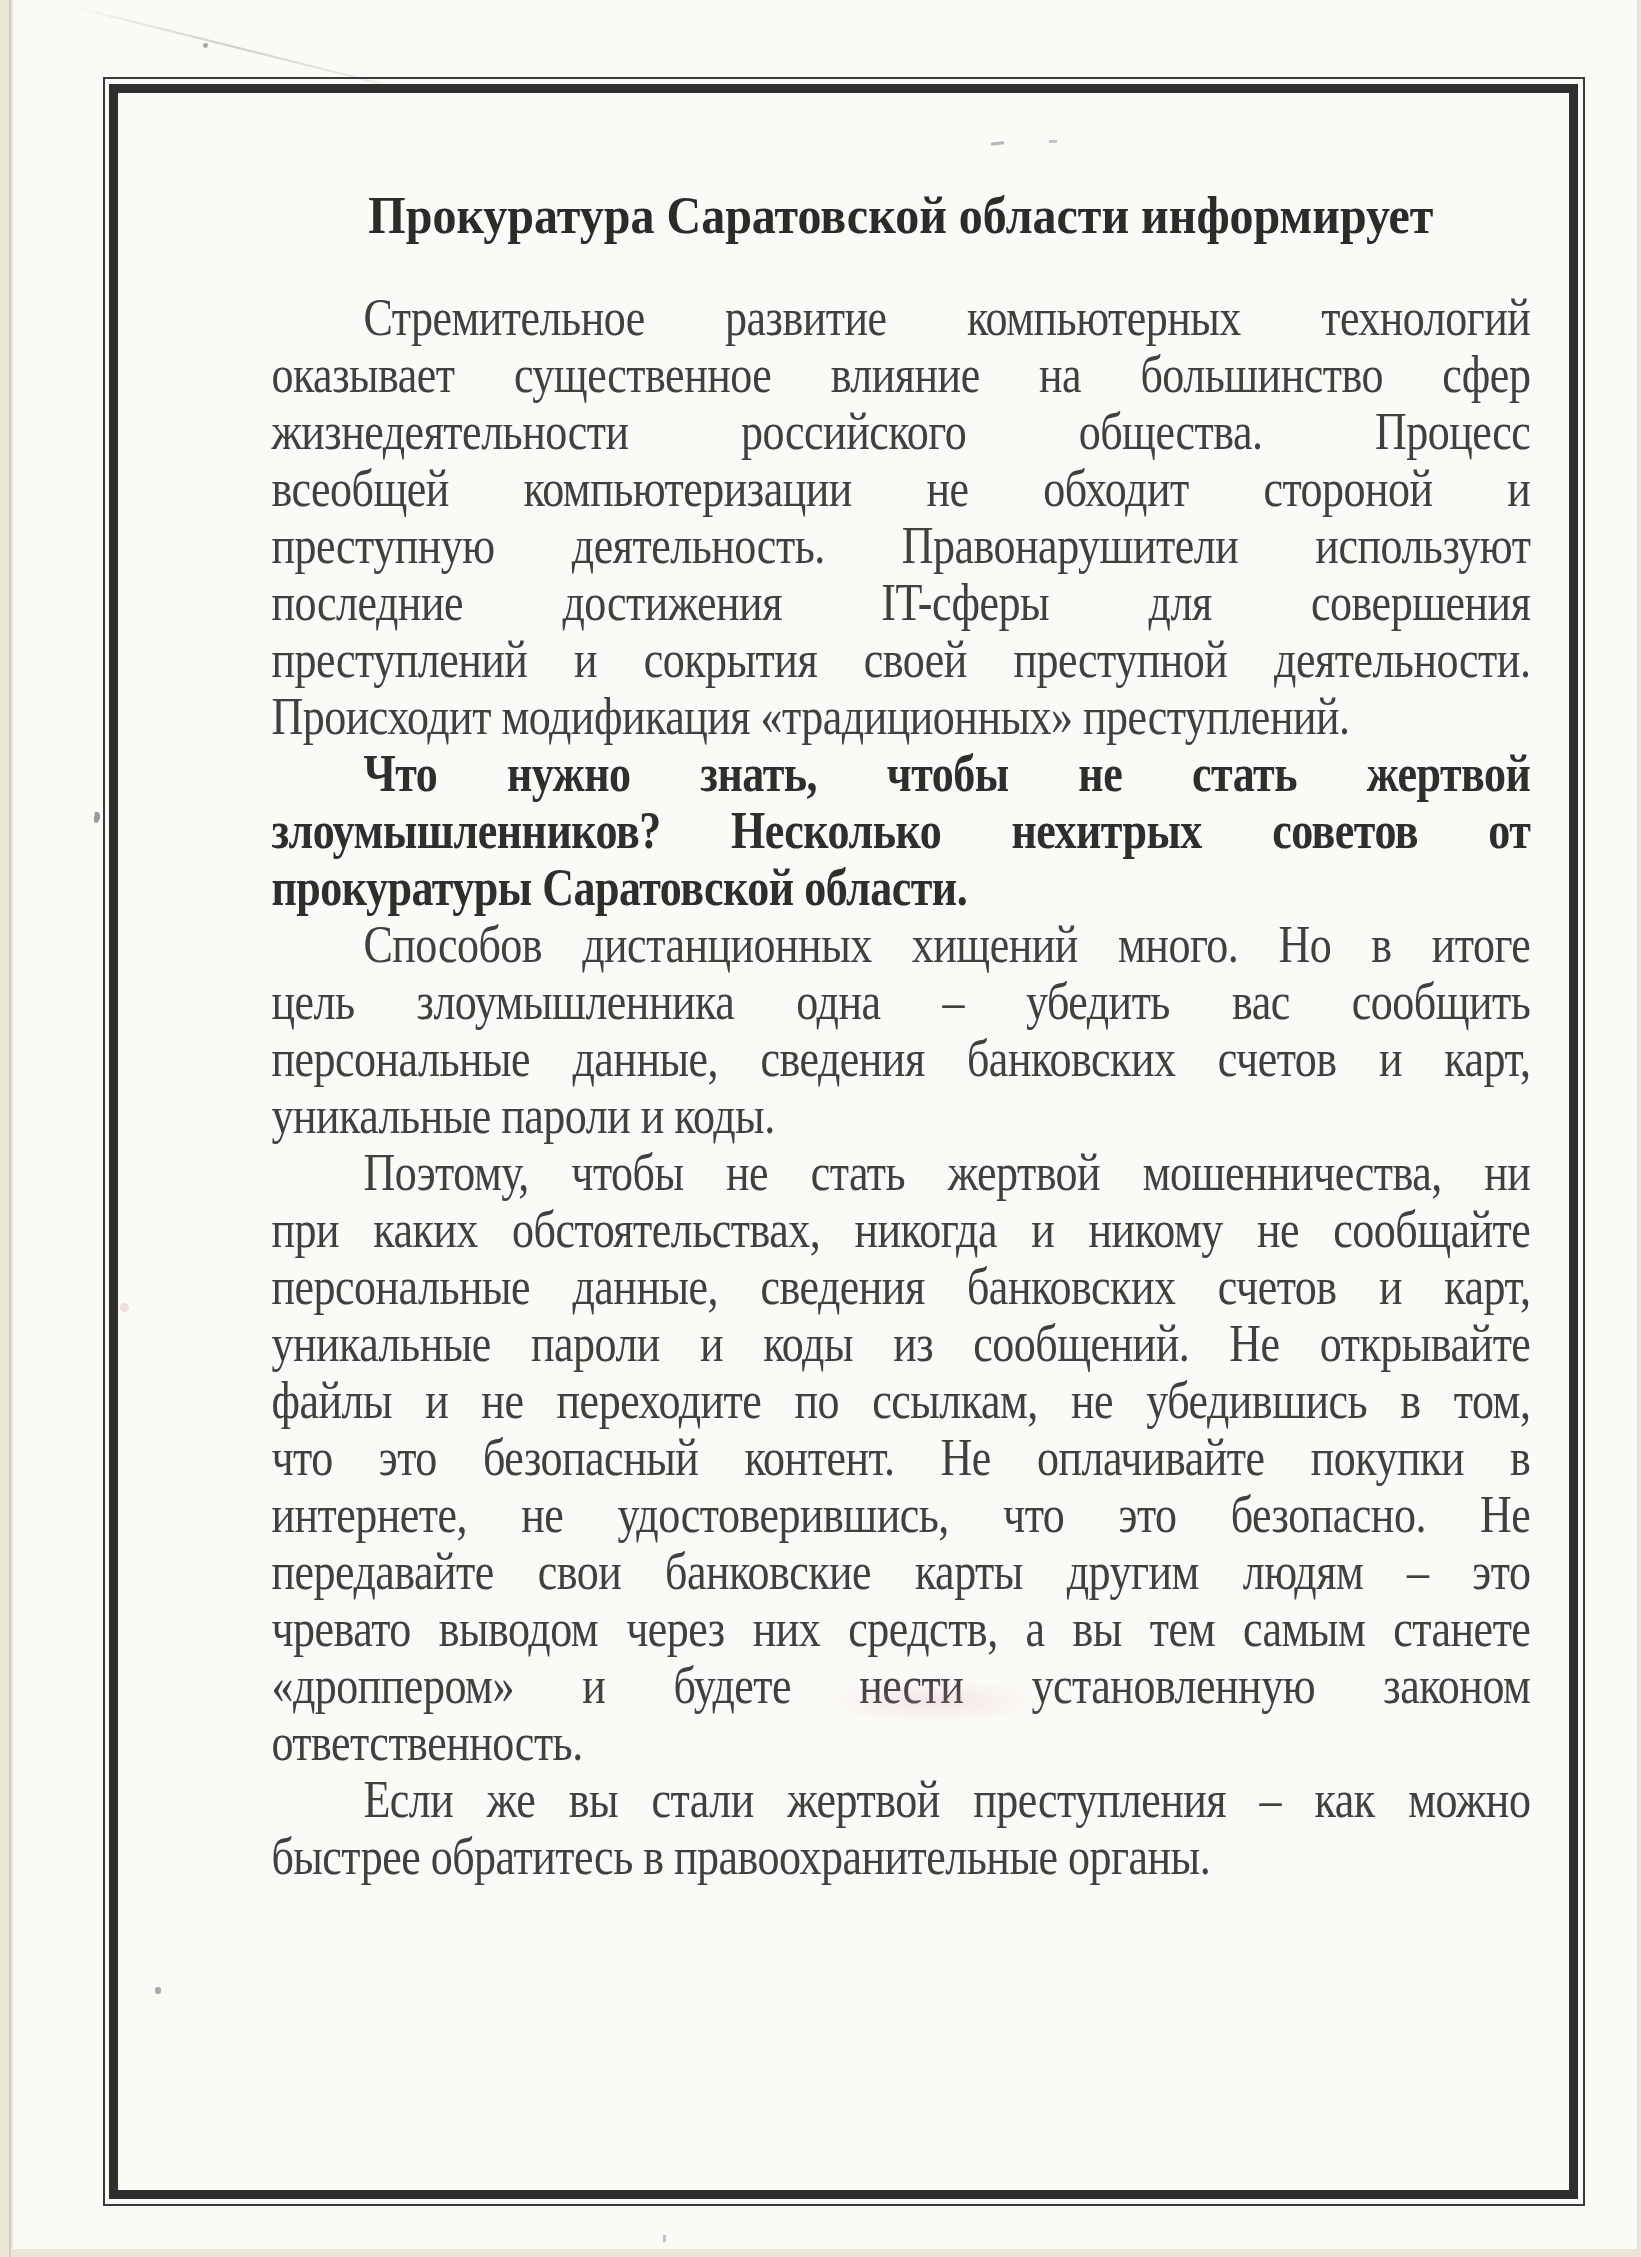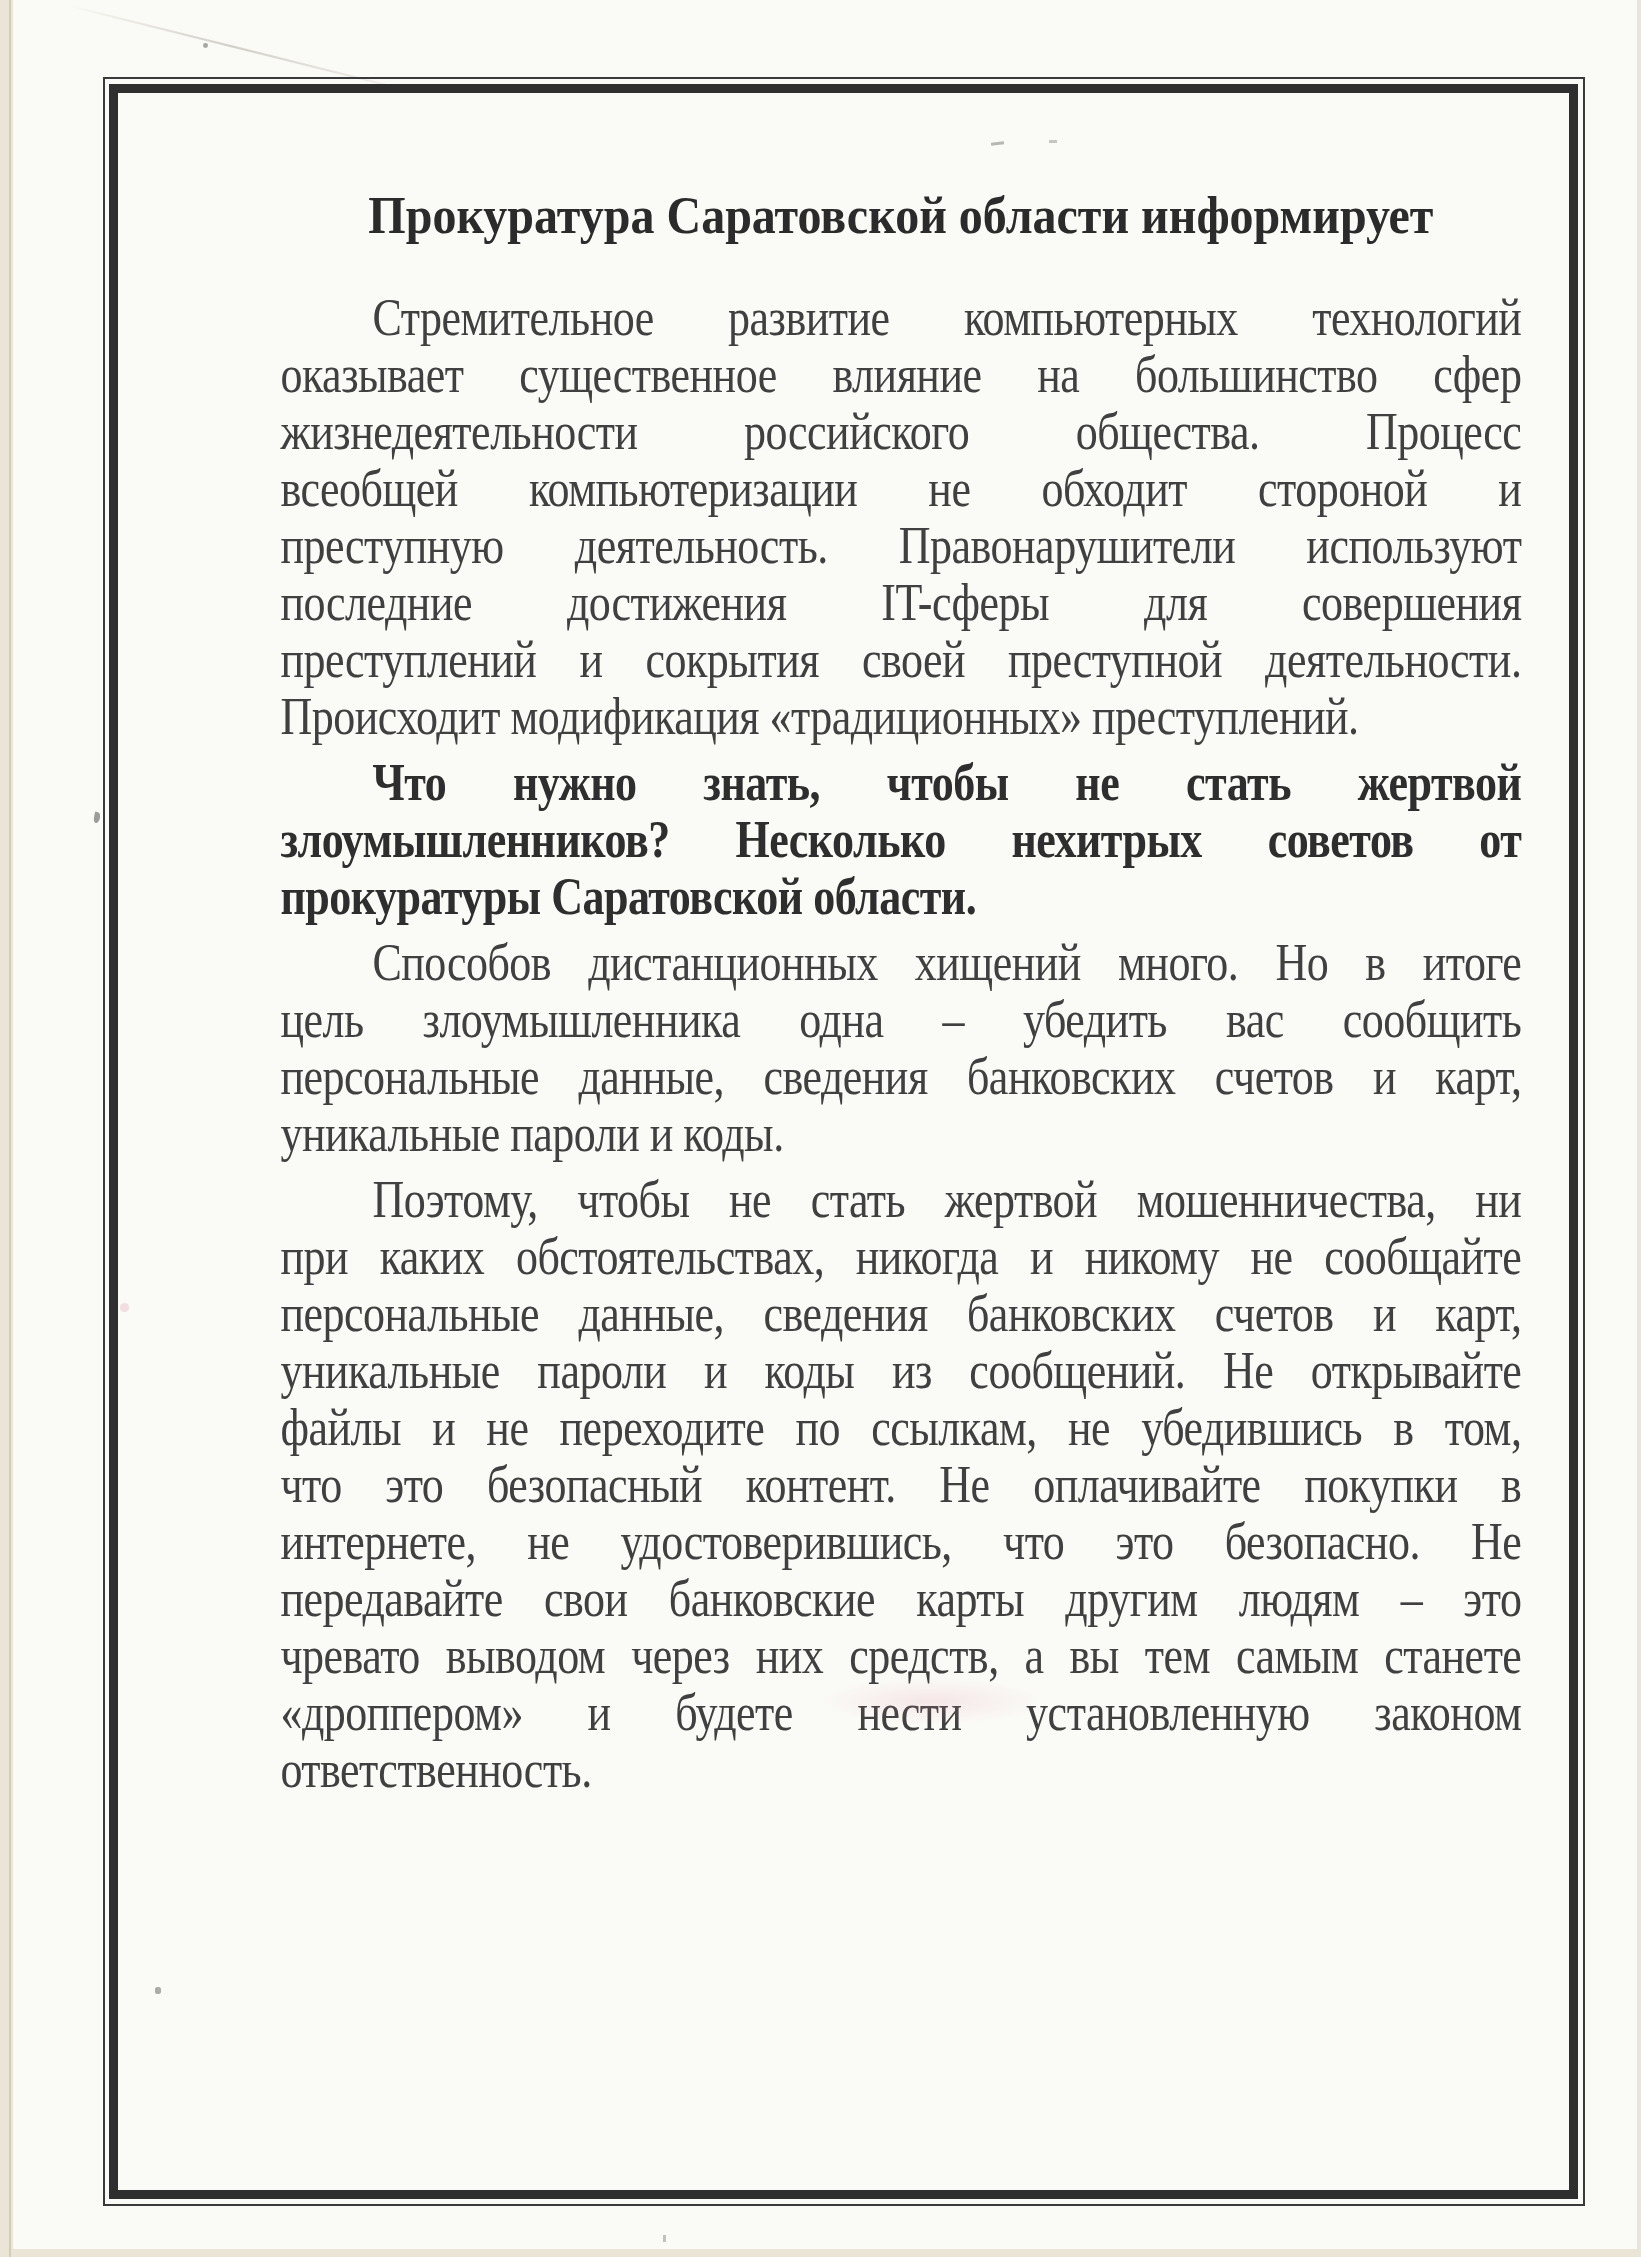--- a/index.html
+++ b/index.html
@@ -30,21 +30,21 @@
   }
   .content{
     position:absolute; inset:0; padding:46px 0 0 153px;
   }
   .column{ width:1259px; }
   .doc-title{
     height:60px; line-height:60px; margin:46px 0 44px 0;
     font-size:48px; font-weight:bold; color:#2b2b2b;
     text-align:center; transform:scaleY(1.12);
   }
-  .para{ margin:9px; }
+  .para{ margin:0; }
   .line{
     height:57px; line-height:57px;
     font-size:44px; letter-spacing:-0.5px; color:#404040;
     text-align:justify; text-align-last:justify;
     transform:scaleY(1.18);
   }
   .line.first{ padding-left:92px; }
   .line.lastline{ text-align-last:left; }
   .para.bold .line{ font-weight:bold; color:#2e2e2e; }
 
@@ -104,20 +104,24 @@
                   <div class="line">персональные данные, сведения банковских счетов и карт,</div>
                   <div class="line">уникальные пароли и коды из сообщений. Не открывайте</div>
                   <div class="line">файлы и не переходите по ссылкам, не убедившись в том,</div>
                   <div class="line">что это безопасный контент. Не оплачивайте покупки в</div>
                   <div class="line">интернете, не удостоверившись, что это безопасно. Не</div>
                   <div class="line">передавайте свои банковские карты другим людям – это</div>
                   <div class="line">чревато выводом через них средств, а вы тем самым станете</div>
                   <div class="line">«дроппером» и будете нести установленную законом</div>
                   <div class="line lastline">ответственность.</div>
                 </div>
+                <div class="para">
+                  <div class="line first">Если же вы стали жертвой преступления – как можно</div>
+                  <div class="line lastline">быстрее обратитесь в правоохранительные органы.</div>
+                </div>
               </div>
           </div>
         </div>
       </div>
     </div>
   </div>
 
   <div class="artifact speck-a"></div>
   <div class="artifact speck-b"></div>
   <div class="artifact speck-c"></div>

